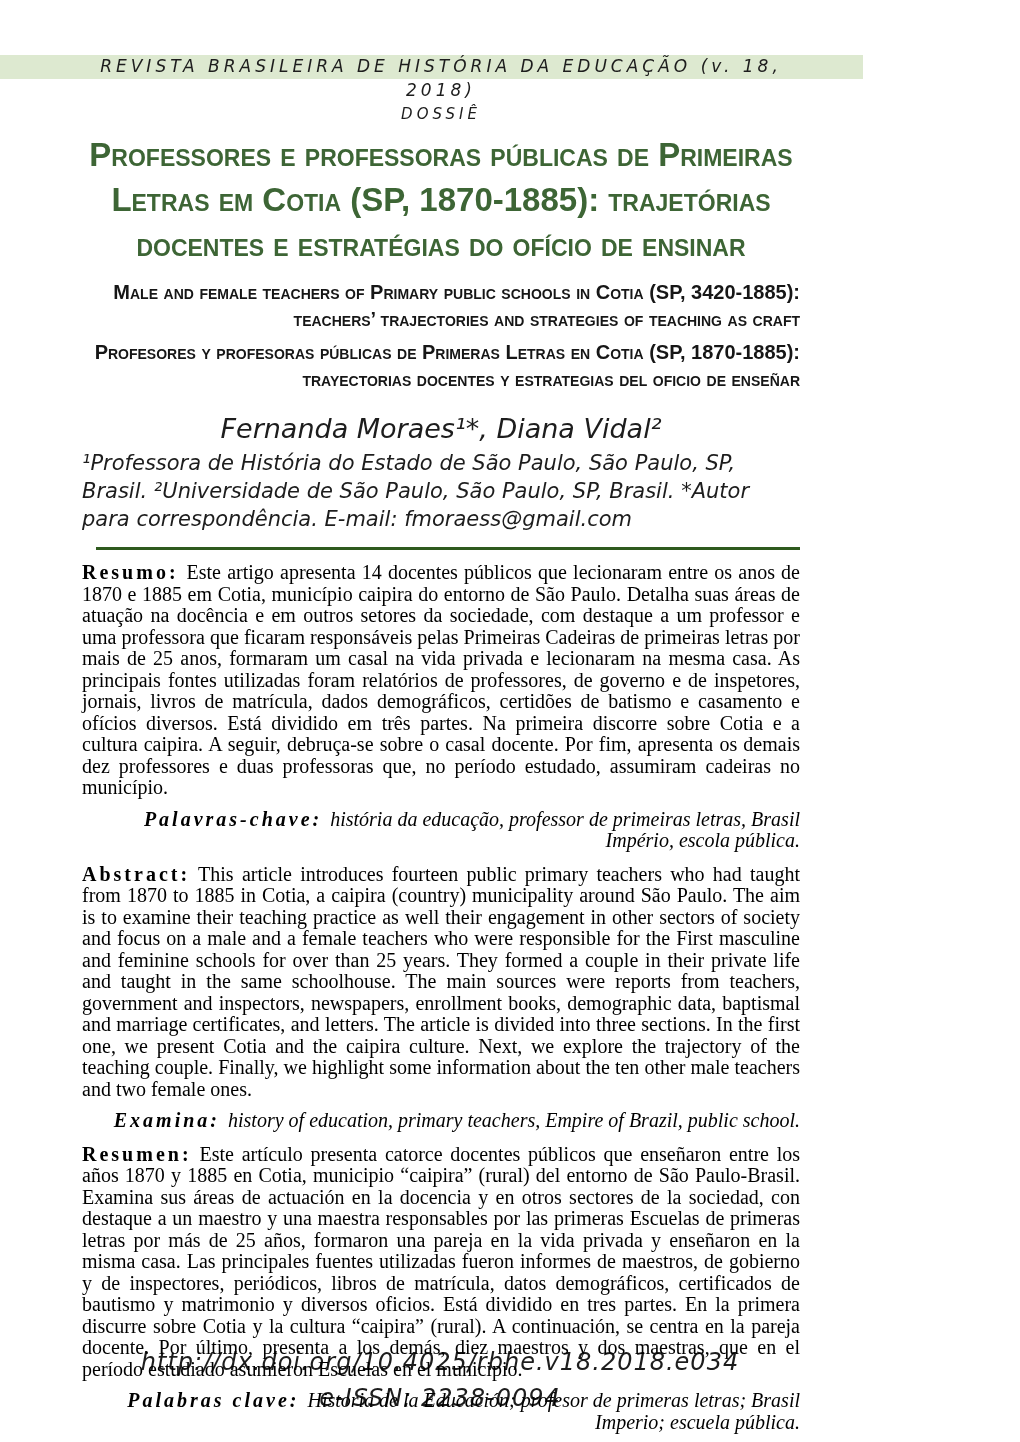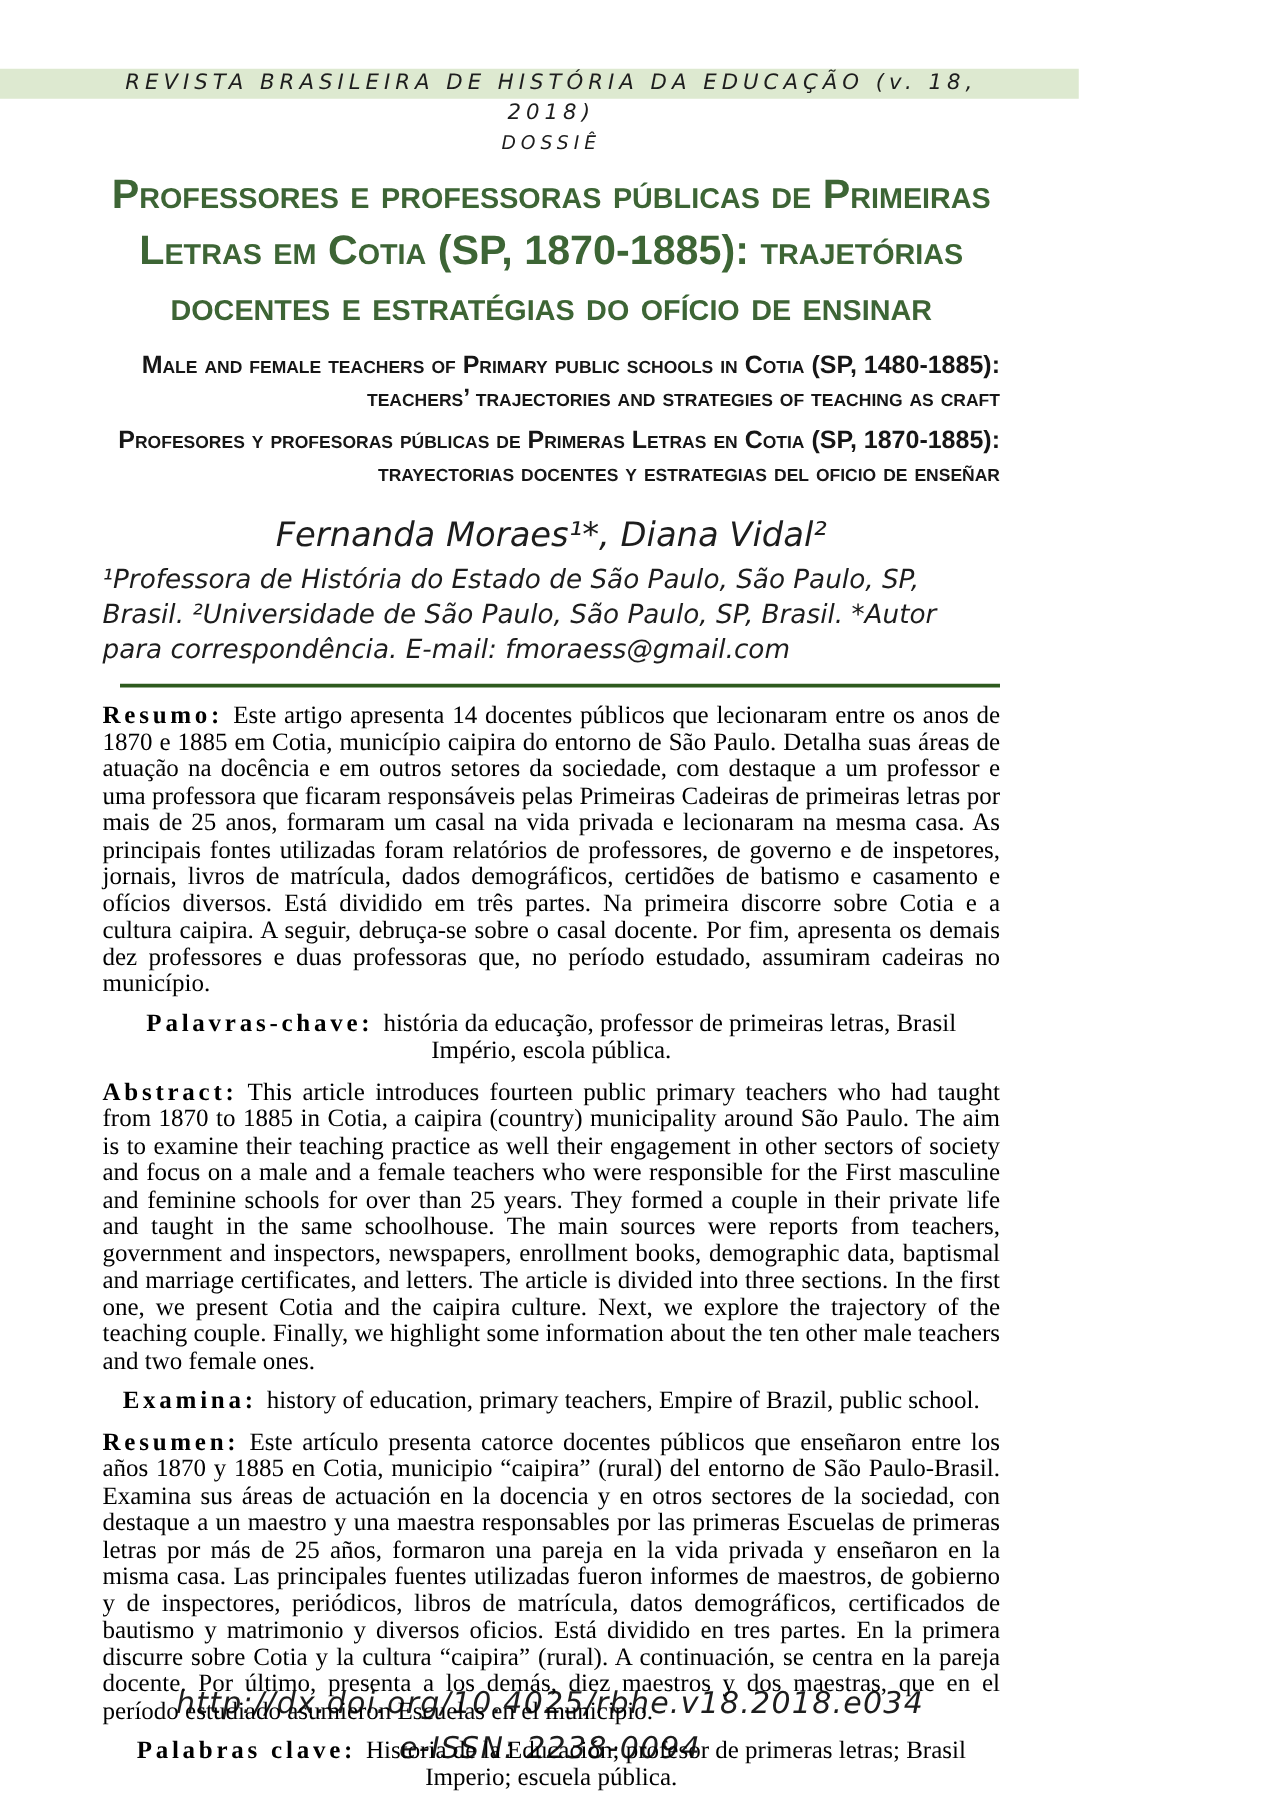--- a/index.html
+++ b/index.html
@@ -76,21 +76,21 @@
     border-top:3px solid #2e5a1e;
     margin:14px 0 0 14px;
   }
   .rule.thin { border-top-width:2px; margin-top:16px; }
 
   .sec {
     margin-top:12px;
     font-size:20px; line-height:21.5px;
     text-align:justify;
   }
-  .sec.kw { margin-top:10px; text-align:center; }
+  .sec.kw { margin-top:10px; text-align:right;font-style:italic; }
   .sec-label {
     font-weight:bold;
     letter-spacing:3px;
     margin-right:8px;
   }
 
   .introducao {
     margin:42px 0 0 42px;
     font-family:"DejaVu Sans", sans-serif;
     font-style:italic;
@@ -116,21 +116,21 @@
   <div class="highlight-bar"></div>
 
   <div class="content">
 
     <div class="journal-line script">REVISTA BRASILEIRA DE HISTÓRIA DA EDUCAÇÃO (v. 18, 2018)</div>
 
     <div class="dossie script">DOSSIÊ</div>
 
     <h1 class="main-title">Professores e professoras públicas de Primeiras Letras em Cotia (SP, 1870-1885): trajetórias docentes e estratégias do ofício de ensinar</h1>
 
-    <div class="alt-title en">Male and female teachers of Primary public schools in Cotia (SP, 1480-1885): teachers’ trajectories and strategies of teaching as craft</div>
+    <div class="alt-title en">Male and female teachers of Primary public schools in Cotia (SP, 3420-1885): teachers’ trajectories and strategies of teaching as craft</div>
 
     <div class="alt-title es">Profesores y profesoras públicas de Primeras Letras en Cotia (SP, 1870-1885): trayectorias docentes y estrategias del oficio de enseñar</div>
 
     <div class="authors script">Fernanda Moraes¹*, Diana Vidal²</div>
 
     <div class="affiliation script">¹Professora de História do Estado de São Paulo, São Paulo, SP, Brasil. ²Universidade de São Paulo, São Paulo, SP, Brasil. *Autor para correspondência. E-mail: fmoraess@gmail.com</div>
 
     <hr class="rule">
 
     <p class="sec">

